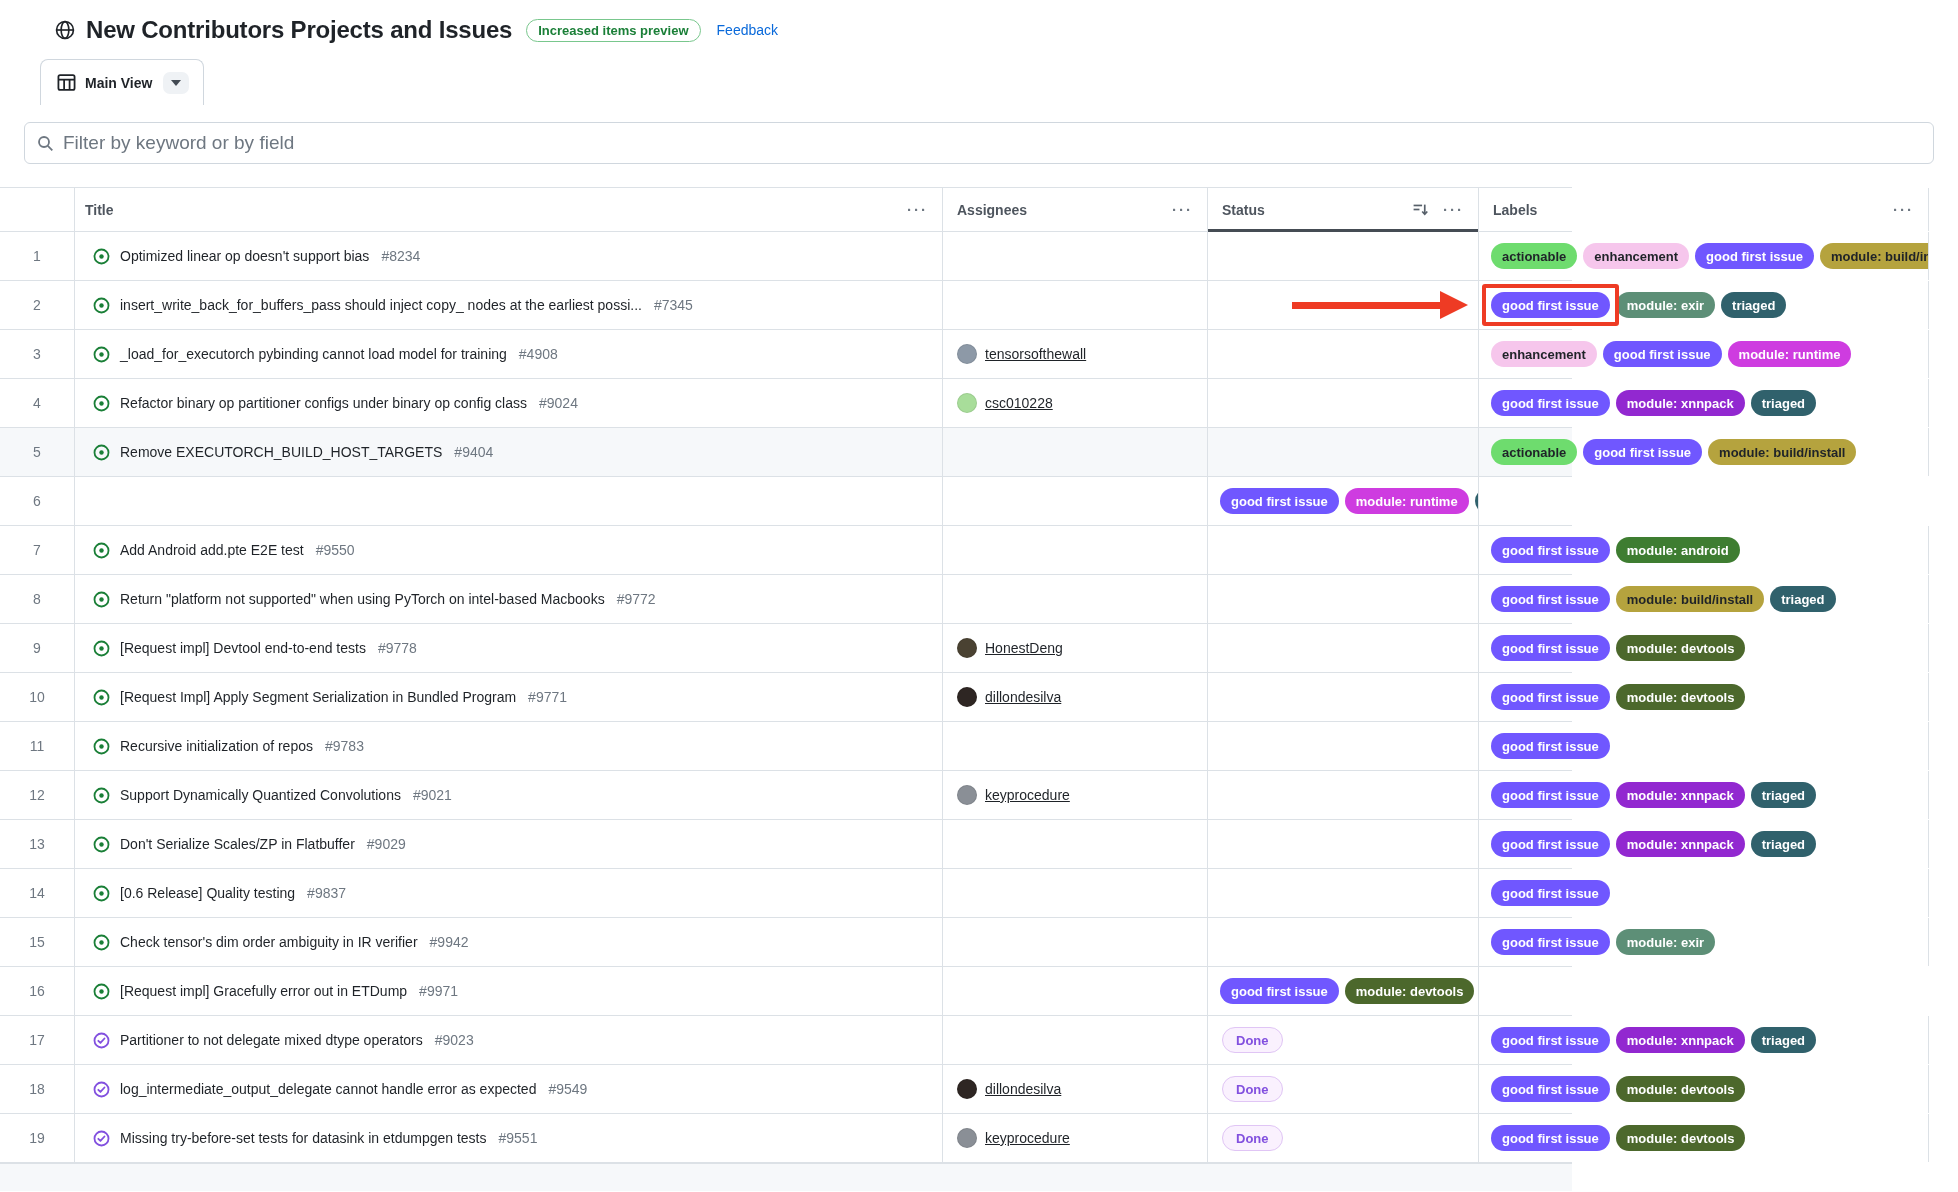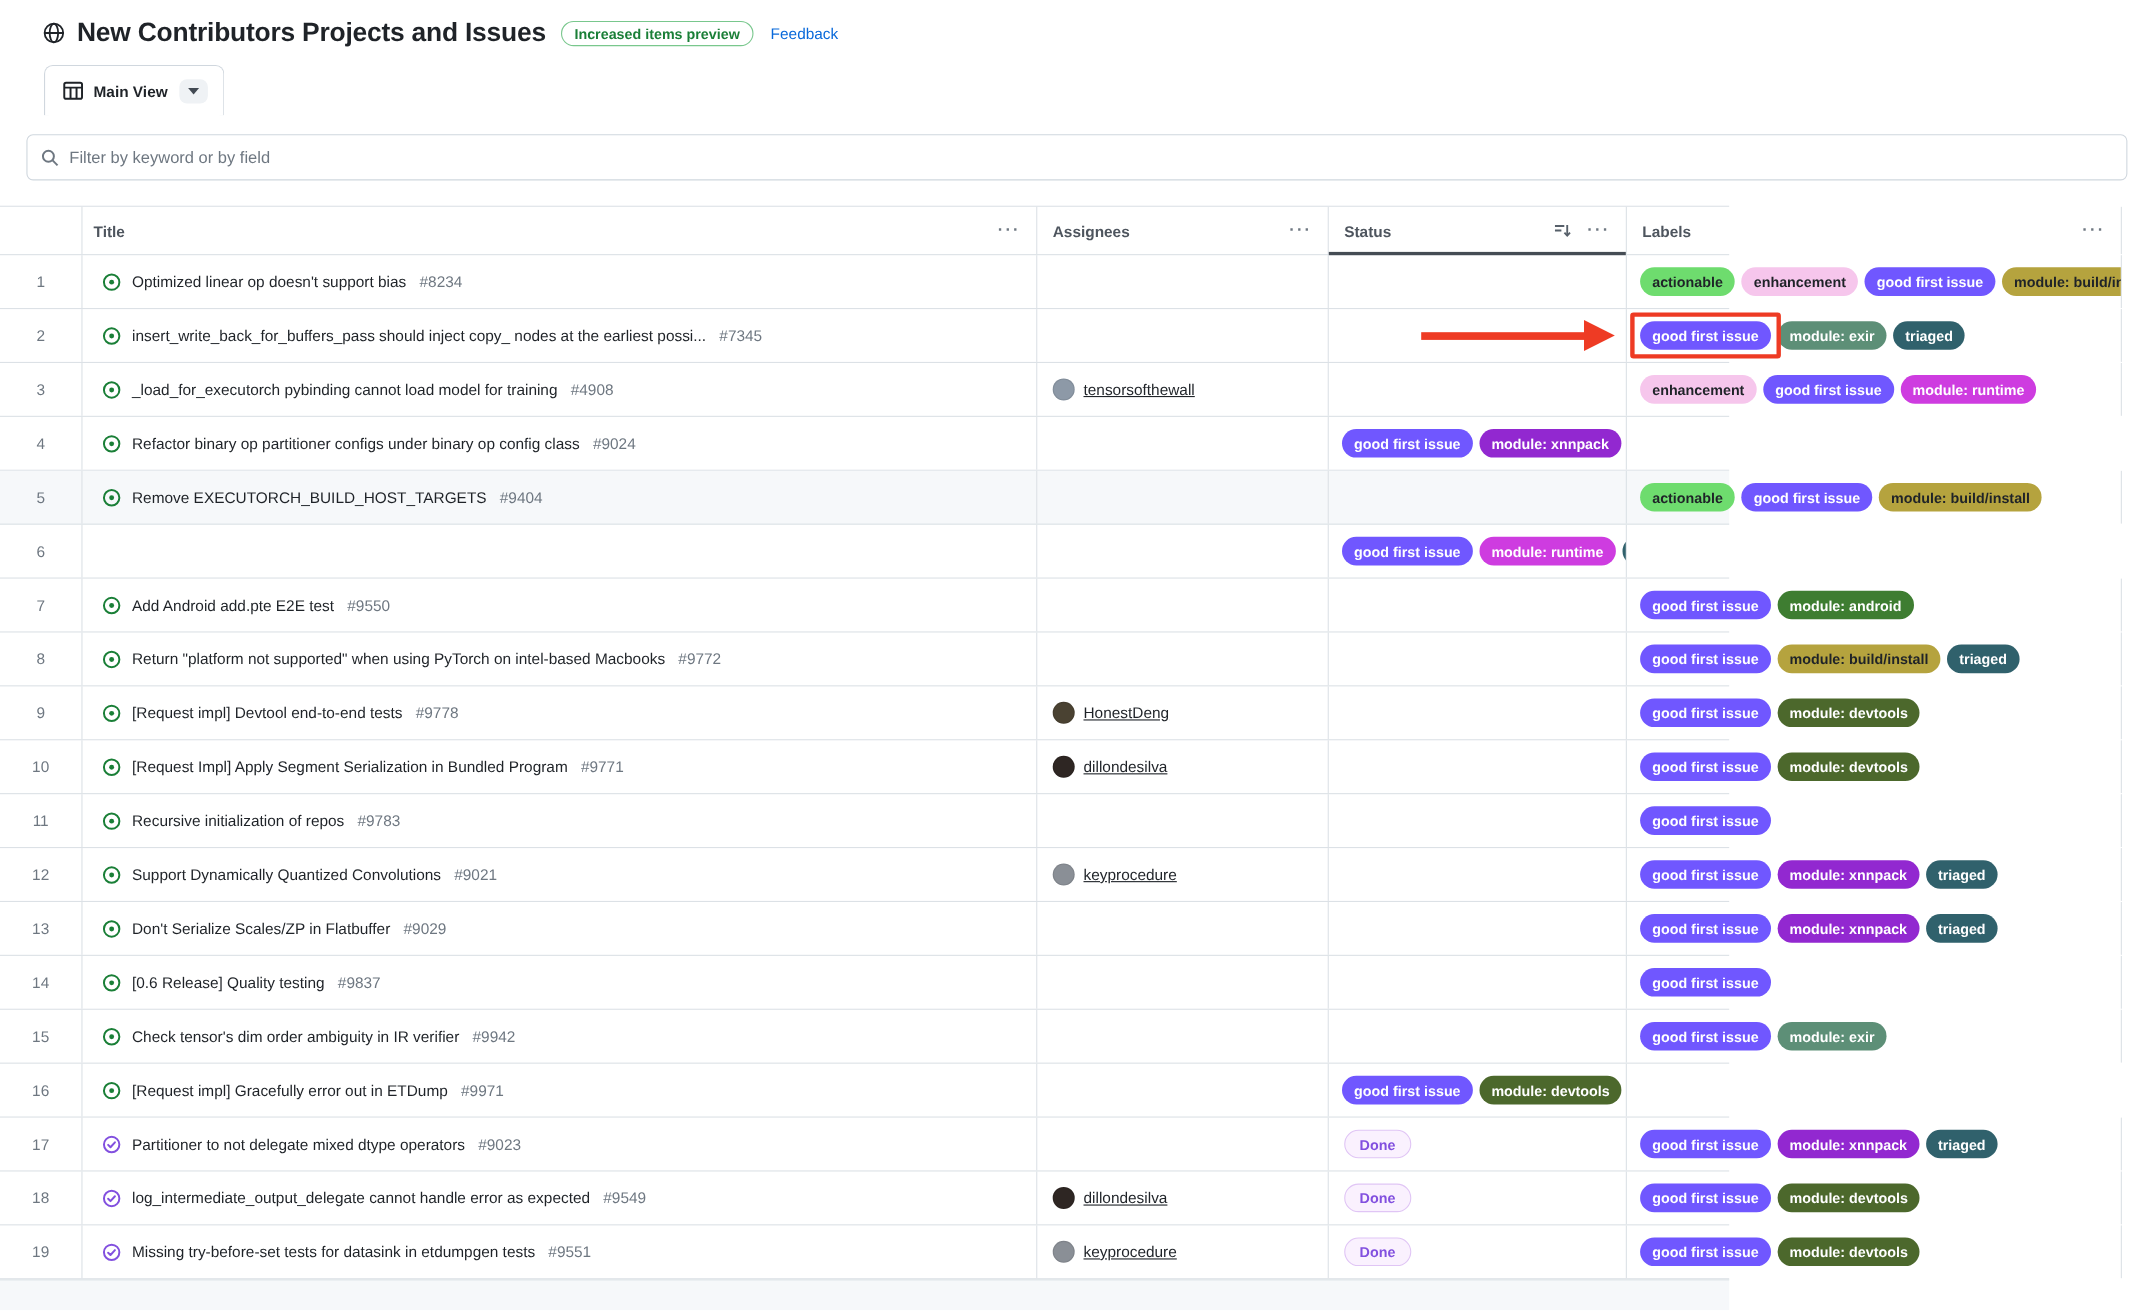--- a/index.html
+++ b/index.html
@@ -2,38 +2,38 @@
 <html><head>
 <meta charset="utf-8">
 <style>
   :root{
     --line:#dce1e6; --muted:#6e7781; --text:#1f2328; --head:#4e555e;
   }
   *{box-sizing:border-box; margin:0; padding:0;}
   html,body{width:1958px; height:1192px; background:#fff; overflow:hidden;
     font-family:"Liberation Sans", sans-serif; color:var(--text); font-size:14px;}
   
-  .page-head{padding:14px 24px 0 38px;}
+  .page-head{padding:14px 24px 0 38px;margin-left:16px;}
   .title-row{display:flex; align-items:center; gap:10px; height:32px;}
   .title-row h1{font-size:24px; font-weight:700; letter-spacing:-.2px;}
   .globe{width:22px;height:22px;flex:0 0 auto;}
   .preview-badge{margin-left:4px; font-size:13px; font-weight:600; color:#1a7f37;
     border:1px solid #79c78d; border-radius:999px; padding:3px 11px; white-space:nowrap;}
   .feedback{color:#0969da; font-size:14px; font-weight:400; margin-left:6px; text-decoration:none; cursor:pointer;}
   
   .tabs{margin:13px 0 0 40px; height:46px; display:flex;}
   .tab{display:flex; align-items:center; gap:9px; padding:0 14px 0 16px;
     border:1px solid #d0d7de; border-bottom:none; border-radius:8px 8px 0 0; background:#fff;}
   .tab-label{font-weight:600; font-size:14px;}
   .tab-caret{width:26px;height:22px;border-radius:7px;background:#eff2f5;display:flex;align-items:center;justify-content:center;margin-left:2px;cursor:pointer;}
   .tab-caret i{width:0;height:0;border-left:5px solid transparent;border-right:5px solid transparent;border-top:6px solid #424a53;}
   
   .filter-wrap{margin:17px 24px 0 24px;}
   .filter{height:42px; border:1px solid #d0d7de; border-radius:6px; display:flex; align-items:center; padding:0 12px; gap:9px; background:#fff;}
-  .filter input{border:none; outline:none; flex:1; font-size:15px; font-family:inherit; color:var(--text); background:transparent;}
+  .filter input{border:none; outline:none; flex:1; font-size:19px; font-family:inherit; color:var(--text); background:transparent;}
   .filter input::placeholder{color:#6e7781;}
   
   .tbl{margin-top:23px; width:1572px;}
   .grid{display:grid; grid-template-columns:75px 868px 265px 271px 450px 29px;}
   .thead{border-top:1px solid var(--line); border-bottom:1px solid var(--line); height:45px;}
   .thead>div{display:flex; align-items:center; border-right:1px solid var(--line); padding:0 14px; color:var(--head); font-weight:600; position:relative;}
   .thead>div:first-child{padding-left:10px;}
   .thead>div.c-title{padding-left:10px;}
   .thead>div:last-child{border-right:none;}
   .spacer{flex:1;}
@@ -228,20 +228,24 @@
         </div>
     <div class="c-title">
       <svg class="issue-ic" viewBox="0 0 16 16">
         <circle cx="8" cy="8" r="6.6" fill="none" stroke="#1a7f37" stroke-width="1.7"></circle>
         <circle cx="8" cy="8" r="2.1" fill="#1a7f37"></circle>
       </svg>
 
       <span class="t">Refactor binary op partitioner configs under binary op config class</span>
       <span class="n">#9024</span>
     </div>
+    <div class="c-assign">
+      <span class="avatar" style="background: rgb(168, 221, 154);"></span>
+      <span>csc010228</span>
+    </div>
     <div class="c-status">
       
     </div>
     <div class="c-labels">
           <span class="pill" style="background: rgb(112, 87, 255); color: rgb(255, 255, 255);">good first issue</span>
           <span class="pill" style="background: rgb(146, 40, 208); color: rgb(255, 255, 255);">module: xnnpack</span>
           <span class="pill" style="background: rgb(48, 97, 108); color: rgb(255, 255, 255);">triaged</span>
         </div>
     <div></div>
   </div>

